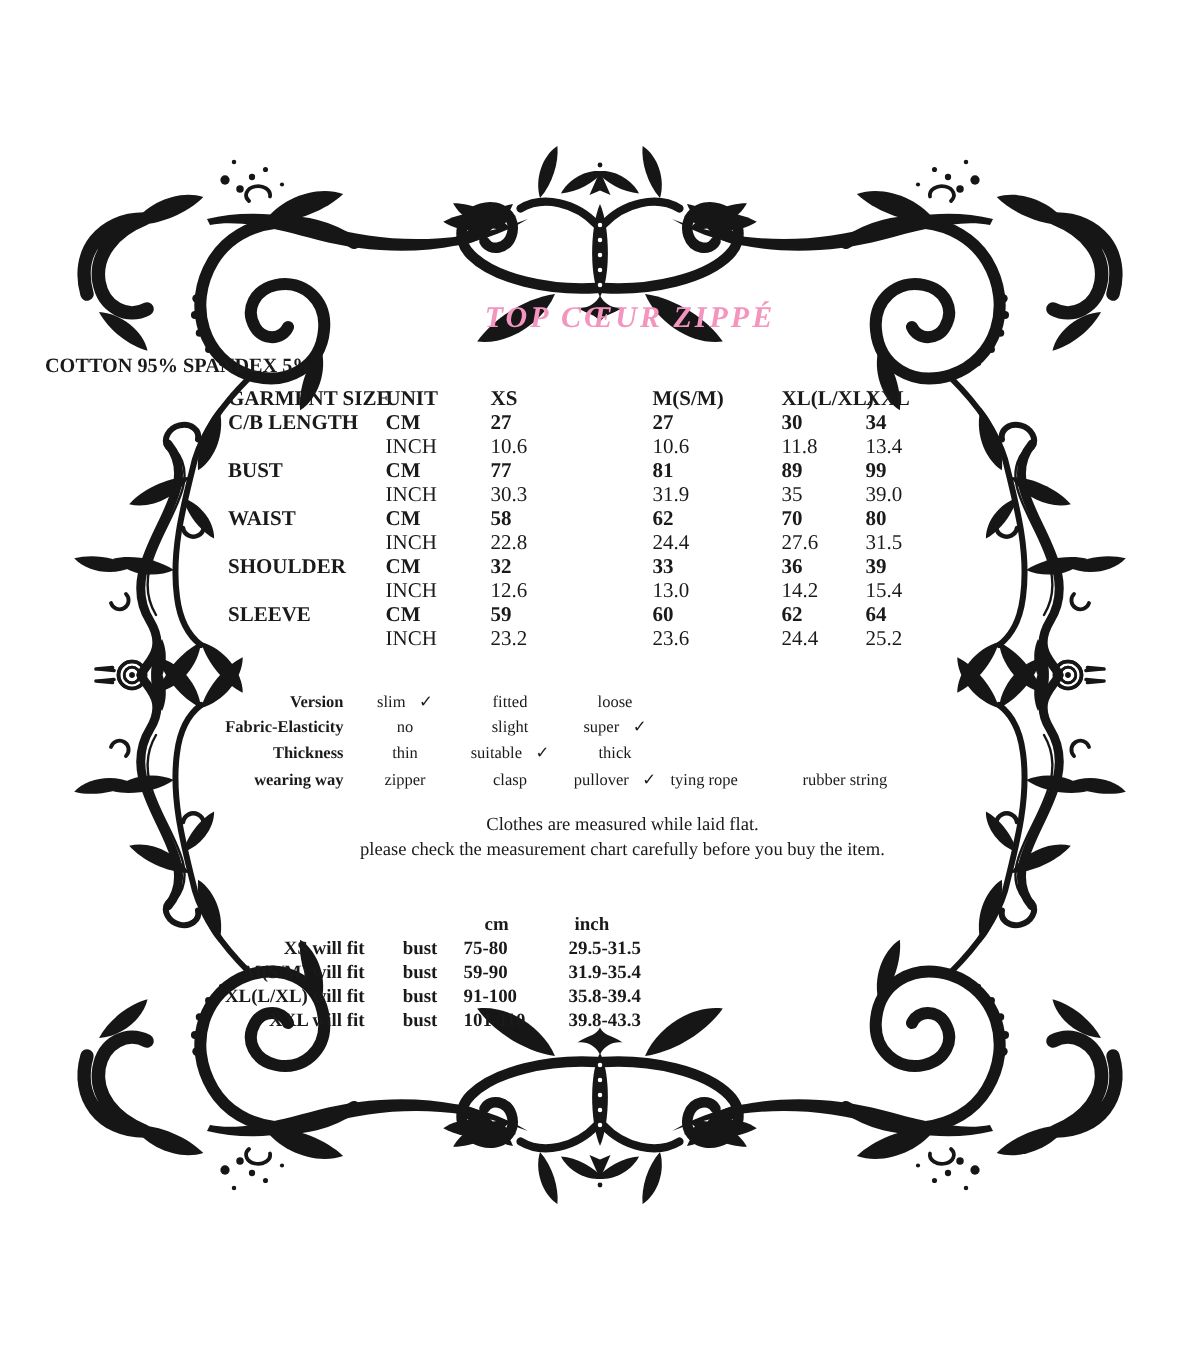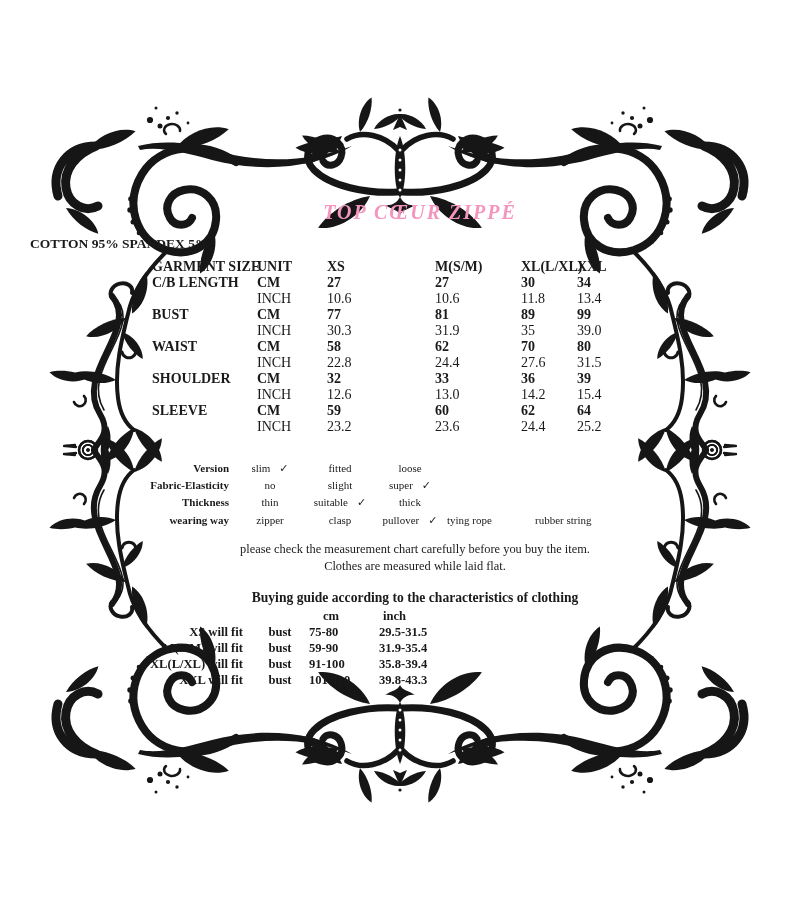--- a/index.html
+++ b/index.html
@@ -228,25 +228,24 @@
       <div class="ac o4"></div>
       <div class="ac al b">wearing way</div>
       <div class="ac o0"><span>zipper</span></div>
       <div class="ac o1"><span>clasp</span></div>
       <div class="ac o2"><span>pullover</span><span class="ck">✓</span></div>
       <div class="ac o3"><span>tying rope</span></div>
       <div class="ac o4"><span>rubber string</span></div>
     </div>
 
   <div class="notes">
+    <div>Clothes are measured while laid flat.</div>
     <div>please check the measurement chart carefully before you buy the item.</div>
-    <div>Clothes are measured while laid flat.</div>
   </div>
 
-  <div class="guide-title">Buying guide according to the characteristics of clothing</div>
 
   <div id="guide-table" class="guide-table">
       <div class="gc b g0 h0"></div>
       <div class="gc b g1 h1"></div>
       <div class="gc b g2 h2">cm</div>
       <div class="gc b g3 h3">inch</div>
       <div class="gc b g0">XS will fit</div>
       <div class="gc b g1">bust</div>
       <div class="gc b g2">75-80</div>
       <div class="gc b g3">29.5-31.5</div>

